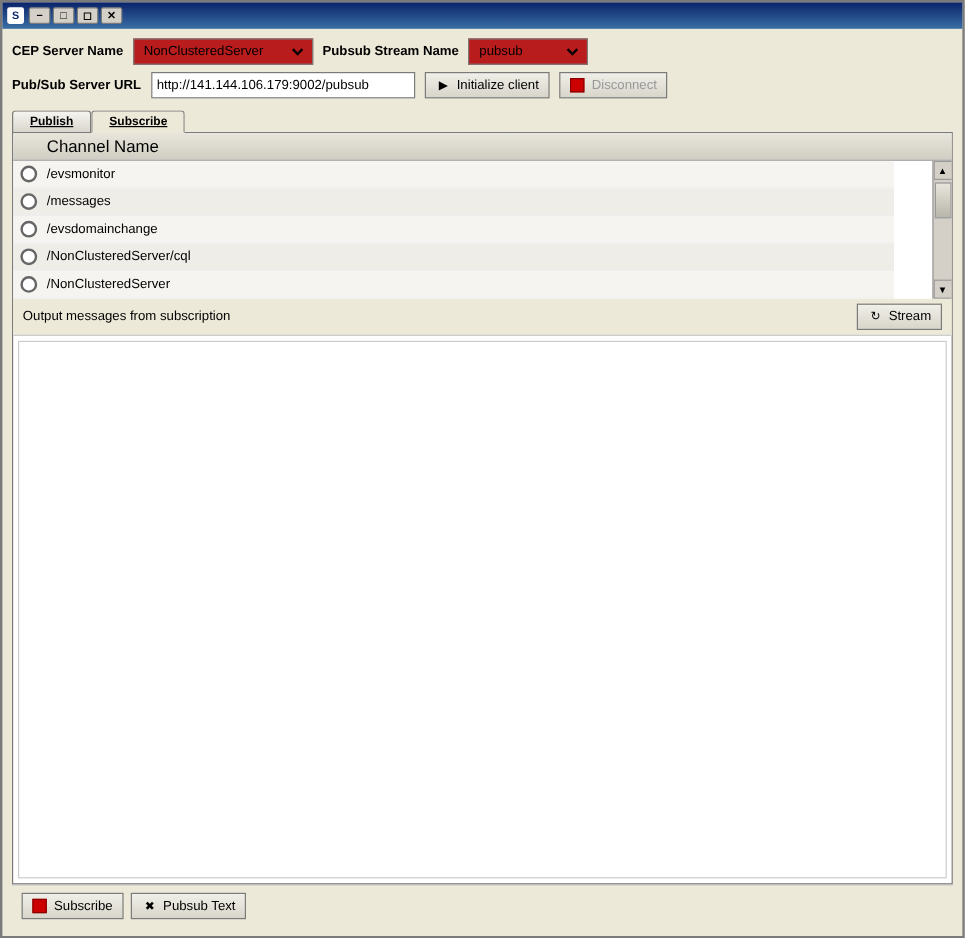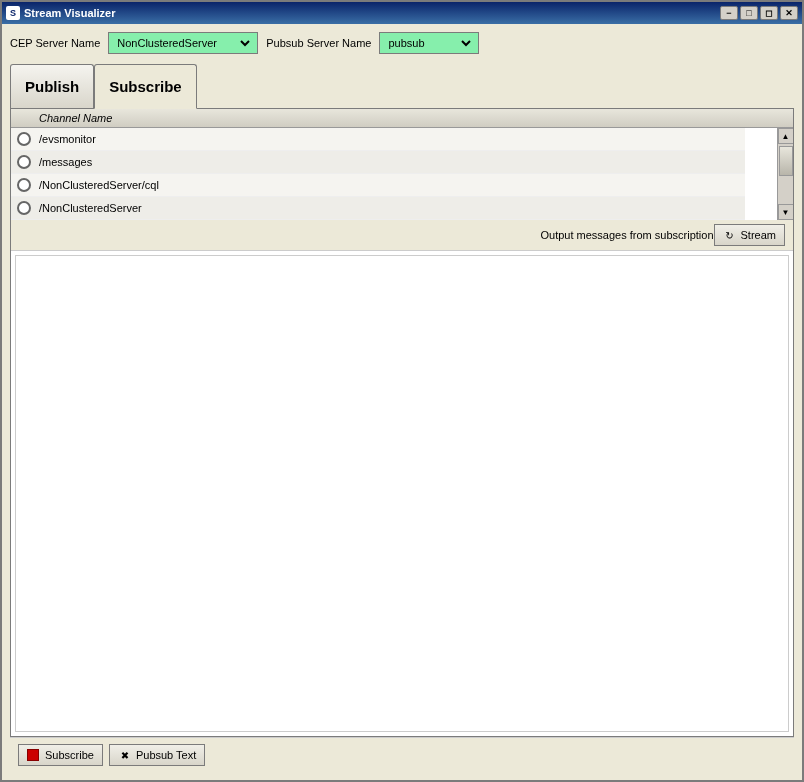--- a/index.html
+++ b/index.html
@@ -75,26 +75,27 @@
     .form-row {
       display: flex;
       align-items: center;
       margin-bottom: 6px;
       gap: 8px;
     }
     .label {
       font-size: 11px;
       color: #000;
       white-space: nowrap;
+      font-weight: bold;
     }
     .select-control {
       height: 22px;
       font-size: 11px;
       border: 1px solid #7b7b7b;
-      background: #86efac;
+      background: #b91c1c;
       padding: 1px 4px;
       border-radius: 0;
       display: flex;
       align-items: center;
       min-width: 150px;
     }
     .select-control select {
       border: none;
       background: transparent;
       font-size: 11px;
@@ -130,28 +131,29 @@
       align-items: center;
       justify-content: center;
       font-size: 10px;
     }
     .tabs {
       display: flex;
       margin-bottom: 0;
       margin-top: 4px;
     }
     .tab {
-      padding: 13px 14px;
+      padding: 3px 14px;
       border: 1px solid #7b7b7b;
       border-bottom: none;
       background: linear-gradient(to bottom, #f5f4ef, #d8d5ca);
       cursor: pointer;
-      font-size: 15px;
+      font-size: 10px;
       font-weight: bold;
       border-radius: 3px 3px 0 0;
+      text-decoration: underline;
     }
     .tab.active {
       background: #ece9d8;
       border-bottom: 1px solid #ece9d8;
       position: relative;
       z-index: 2;
     }
     .main-panel {
       border: 1px solid #7b7b7b;
       background: white;
@@ -184,28 +186,27 @@
       color: #000;
     }
     .table-header-row {
       display: flex;
       align-items: center;
       background: linear-gradient(to bottom, #e8e6dc, #d0cdc2);
       border-bottom: 1px solid #999;
       padding: 3px 6px;
     }
     .th-label {
-      font-size: 11px;
+      font-size: 14px;
       margin-left: 22px;
-      font-style: italic;
     }
     .output-header {
       display: flex;
       align-items: center;
-      justify-content: flex-end;
+      justify-content: space-between;
       padding: 4px 8px;
       background: #ece9d8;
       border-bottom: 1px solid #ccc;
     }
     .output-label {
       font-size: 11px;
       color: #000;
     }
     .output-area {
       flex: 1;
@@ -264,46 +265,57 @@
       margin-right: 2px;
     }
   </style>
 </head>
 <body>
 
 <div class="window">
 
   <div class="titlebar">
     <div class="titlebar-icon">S</div>
-    <span class="titlebar-title">Stream Visualizer</span>
     <div class="titlebar-controls">
       <div class="titlebar-btn">−</div>
       <div class="titlebar-btn">□</div>
       <div class="titlebar-btn">◻</div>
       <div class="titlebar-btn">✕</div>
     </div>
   </div>
 
   <div class="content">
 
     <div class="form-row">
       <span class="label">CEP Server Name</span>
       <div class="select-control">
         <select>
           <option>NonClusteredServer</option>
         </select>
       </div>
-      <span class="label">Pubsub Server Name</span>
+      <span class="label">Pubsub Stream Name</span>
       <div class="select-control" style="min-width:100px;">
         <select>
           <option>pubsub</option>
         </select>
       </div>
     </div>
 
+    <div class="form-row">
+      <span class="label">Pub/Sub Server URL</span>
+      <input class="url-input" type="text" value="http://141.144.106.179:9002/pubsub" style="">
+      <button class="btn">
+        <span class="btn-icon">▶</span>
+        <span>Initialize client</span>
+      </button>
+      <button class="btn" disabled="">
+        <span class="btn-icon icon-red"></span>
+        <span>Disconnect</span>
+      </button>
+    </div>
 
     <div class="tabs">
       <div class="tab">
         <span>Publish</span>
       </div>
       <div class="tab active">
         <span>Subscribe</span>
       </div>
     </div>
 
@@ -316,20 +328,24 @@
 
       <div class="channel-list-container" style="max-height:190px; overflow:hidden;gap:32px;">
         <div class="channel-entries">
           <div class="channel-row">
             <div class="radio-btn"></div>
             <span class="channel-name">/evsmonitor</span>
           </div>
           <div class="channel-row">
             <div class="radio-btn"></div>
             <span class="channel-name">/messages</span>
+          </div>
+          <div class="channel-row">
+            <div class="radio-btn"></div>
+            <span class="channel-name">/evsdomainchange</span>
           </div>
           <div class="channel-row">
             <div class="radio-btn"></div>
             <span class="channel-name">/NonClusteredServer/cql</span>
           </div>
           <div class="channel-row">
             <div class="radio-btn"></div>
             <span class="channel-name">/NonClusteredServer</span>
           </div>
         </div>

